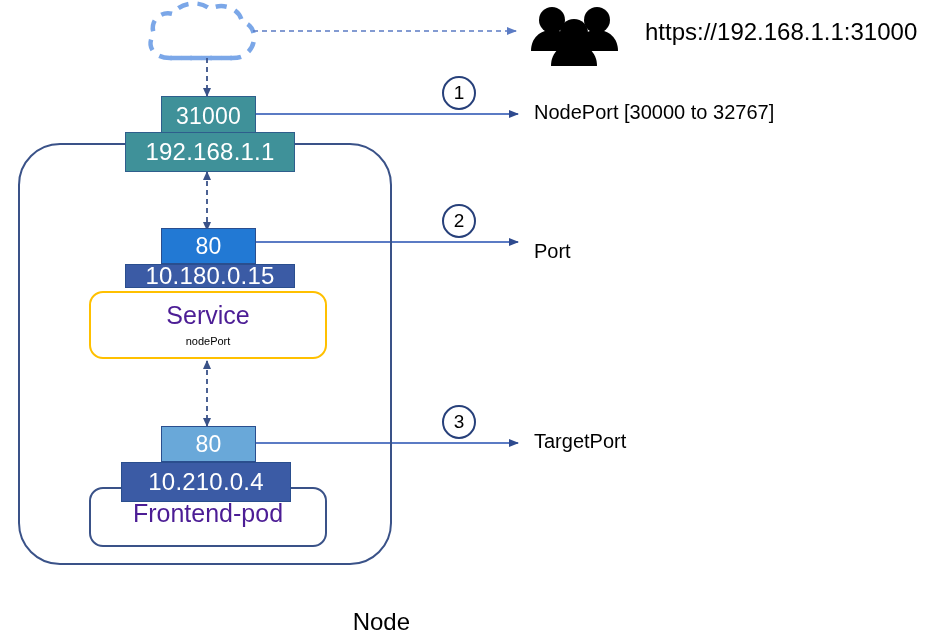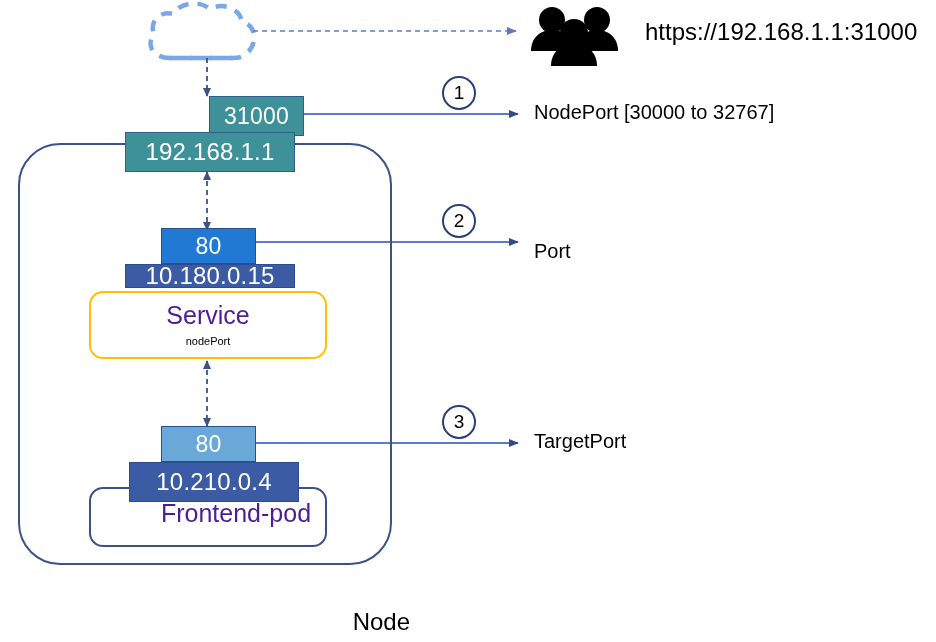--- a/index.html
+++ b/index.html
@@ -194,40 +194,40 @@
       <path d="M576 51 c0 -13 9 -21 21 -21 c12 0 21 8 21 21 z"></path>
       <circle cx="574" cy="33" r="14"></circle>
       <path d="M551 66 c0 -14 10 -22 23 -22 c13 0 23 8 23 22 z"></path>
     </g>
   </svg>
 
   <div class="node-container" style="left:18px; top:143px; width:374px; height:422px;"></div>
 
   <div class="label label-node" style="left:0px; top:608px; width:410px; text-align:right;">Node</div>
 
-  <div class="box port-box teal-port" style="left:161px; top:96px; width:95px; height:40px;margin-left:48px;">31000</div>
+  <div class="box port-box teal-port" style="left:161px; top:96px; width:95px; height:40px;">31000</div>
 
   <div class="box ip-box teal-ip" style="left:125px; top:132px; width:170px; height:40px;">192.168.1.1</div>
 
   <div class="service-container" style="left:89px; top:291px; width:238px; height:68px;">
     <div class="container-title" style="top:8px;">Service</div>
     <div class="container-sub" style="top:42px;">nodePort</div>
   </div>
 
   <div class="box port-box svc-port" style="left:161px; top:228px; width:95px; height:36px;">80</div>
 
   <div class="box ip-box svc-ip" style="left:125px; top:264px; width:170px; height:24px;">10.180.0.15</div>
 
-  <div class="pod-container" style="left:89px; top:487px; width:238px; height:60px;padding-left:28px;">
+  <div class="pod-container" style="left:89px; top:487px; width:238px; height:60px;">
     <div class="container-title" style="top:10px;">Frontend-pod</div>
   </div>
 
   <div class="box port-box pod-port" style="left:161px; top:426px; width:95px; height:36px;">80</div>
 
-  <div class="box ip-box pod-ip" style="left:129px; top:462px; width:170px; height:40px;">10.210.0.4</div>
+  <div class="box ip-box pod-ip" style="left:121px; top:462px; width:170px; height:40px;">10.210.0.4</div>
 
   <div class="label label-url" style="left:645px; top:18px;">https://192.168.1.1:31000</div>
 
   <div class="marker" style="left:442px; top:76px;">1</div>
   <div class="label label-step" style="left:534px; top:101px;">NodePort [30000 to 32767]</div>
 
   <div class="marker" style="left:442px; top:204px;">2</div>
   <div class="label label-step" style="left:534px; top:240px;">Port</div>
 
   <div class="marker" style="left:442px; top:405px;">3</div>

